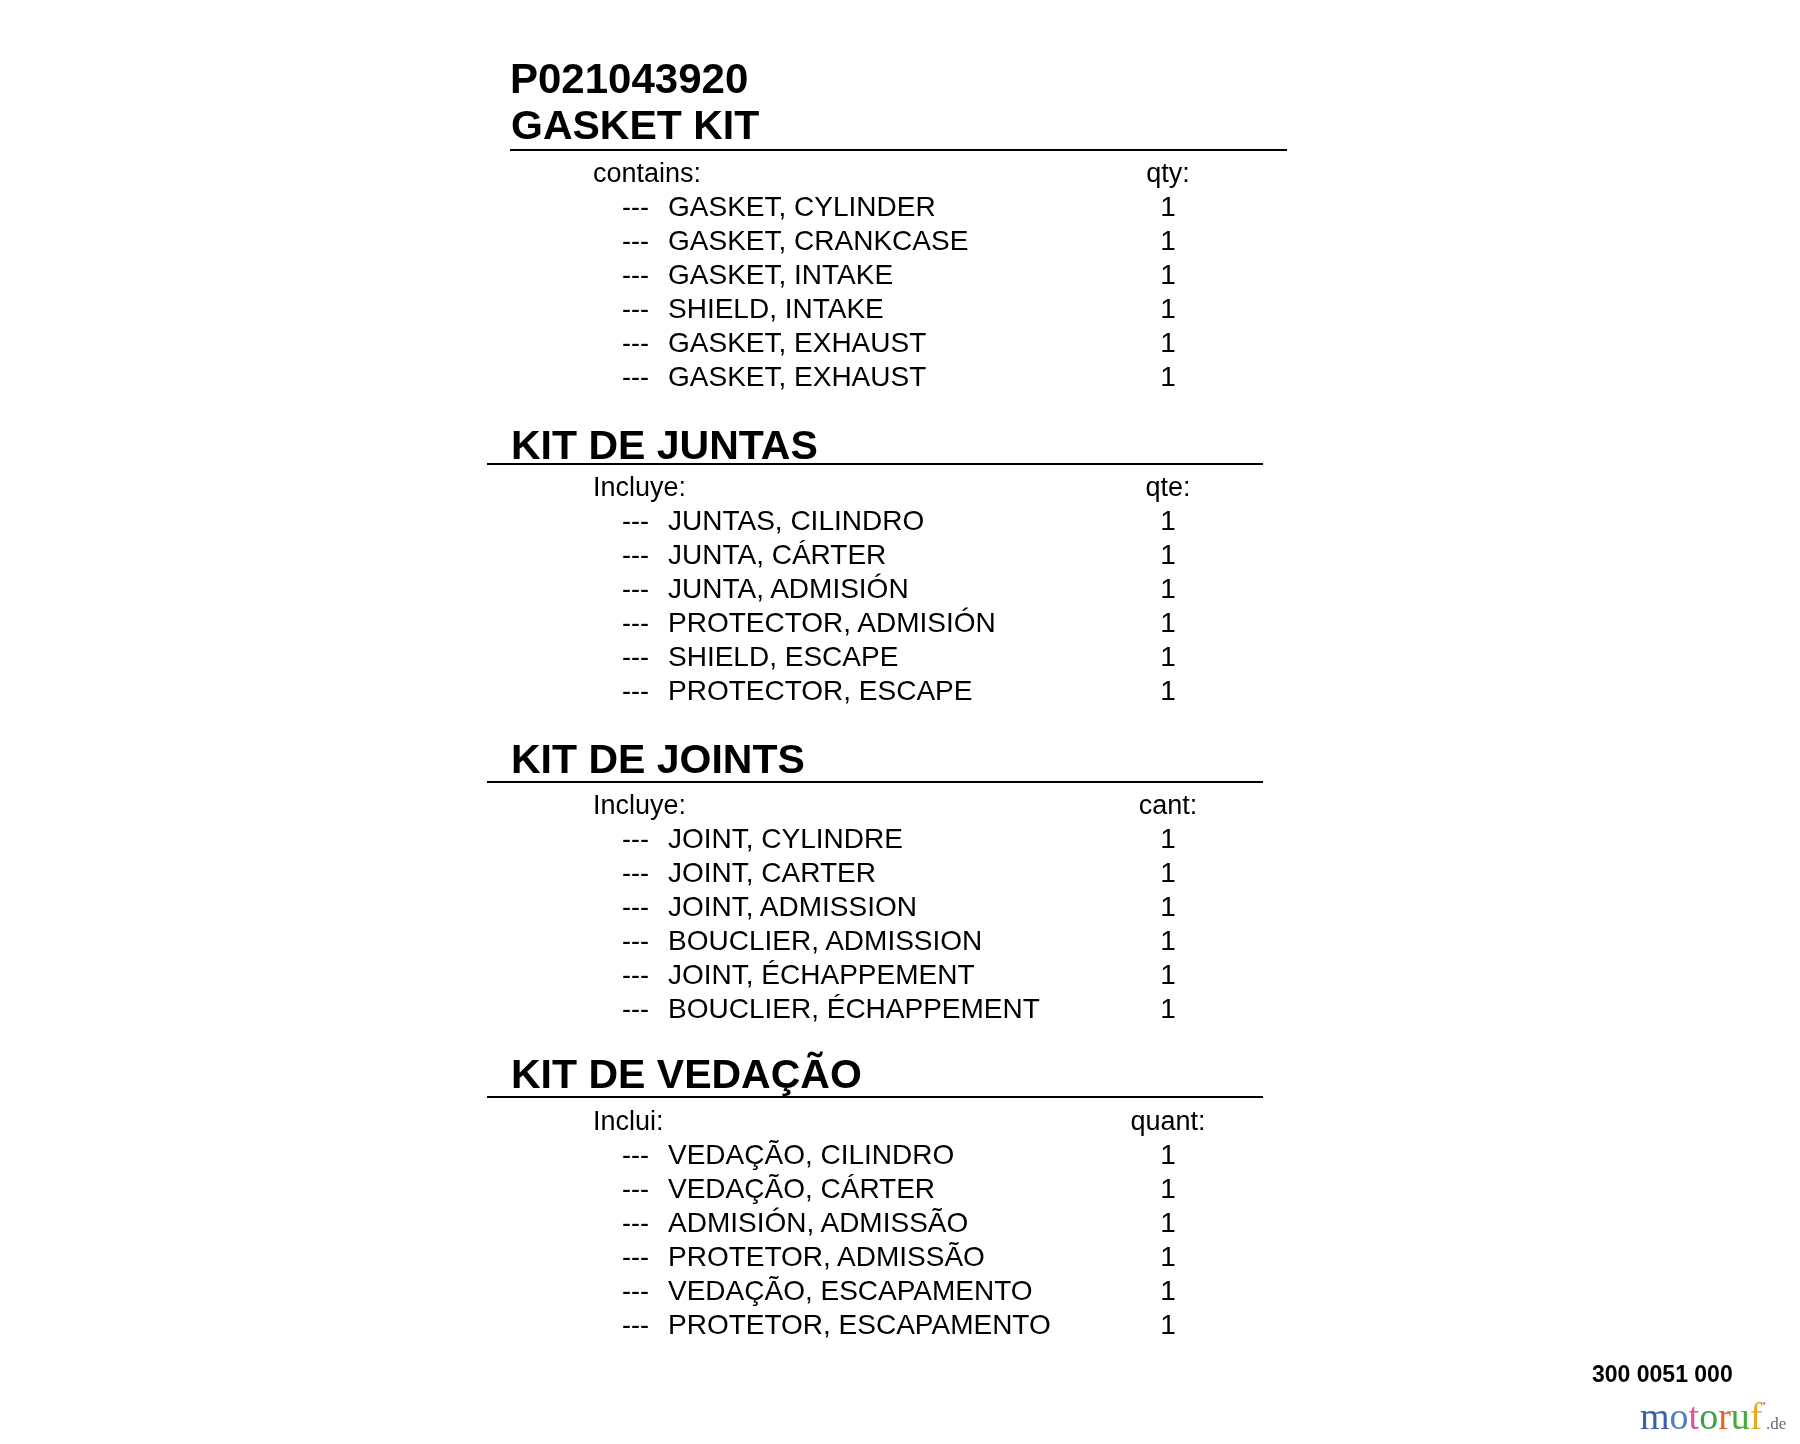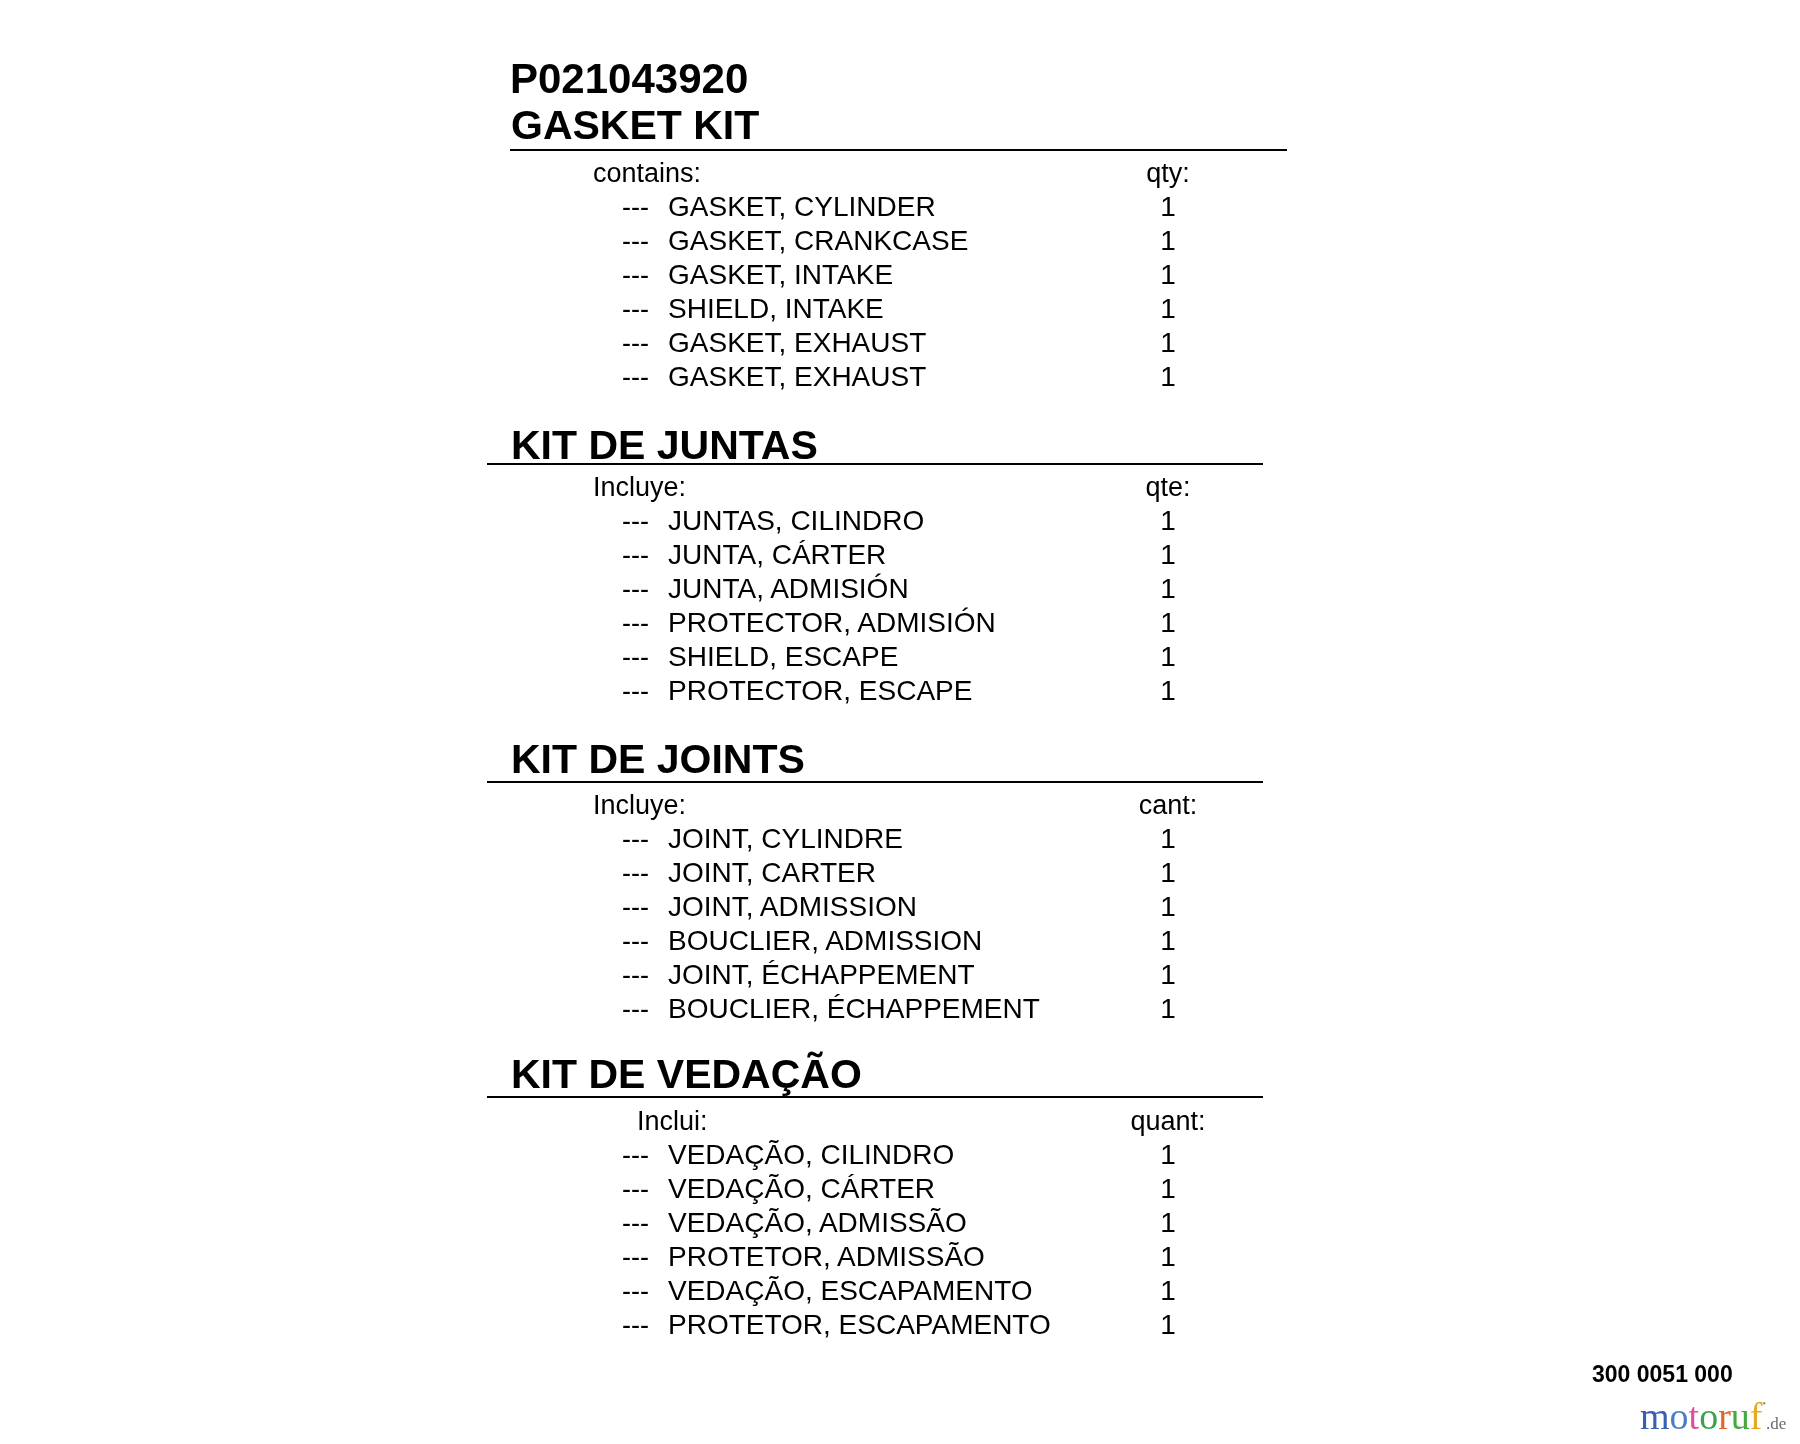--- a/index.html
+++ b/index.html
@@ -231,36 +231,36 @@
   <div class="item-row" style="top:362px;">
     <span class="item-dash">---</span>
     <span class="item-name">BOUCLIER, ÉCHAPPEMENT</span>
     <span class="item-qty">1</span>
   </div>
 </div>
 
 <div class="section" style="top:948px;">
   <div class="section-title" style="top:107px;">KIT DE VEDAÇÃO</div>
   <div class="section-rule" style="top:148px; left:487px; width:776px;"></div>
-  <div class="col-label" style="top:158px;margin-left:44px;">Inclui:</div>
+  <div class="col-label" style="top:158px;">Inclui:</div>
   <div class="qty-label" style="top:158px;">quant:</div>
 
   <div class="item-row" style="top:192px;">
     <span class="item-dash">---</span>
     <span class="item-name">VEDAÇÃO, CILINDRO</span>
     <span class="item-qty">1</span>
   </div>
   <div class="item-row" style="top:226px;">
     <span class="item-dash">---</span>
     <span class="item-name">VEDAÇÃO, CÁRTER</span>
     <span class="item-qty">1</span>
   </div>
   <div class="item-row" style="top:260px;">
     <span class="item-dash">---</span>
-    <span class="item-name">VEDAÇÃO, ADMISSÃO</span>
+    <span class="item-name">ADMISIÓN, ADMISSÃO</span>
     <span class="item-qty">1</span>
   </div>
   <div class="item-row" style="top:294px;">
     <span class="item-dash">---</span>
     <span class="item-name">PROTETOR, ADMISSÃO</span>
     <span class="item-qty">1</span>
   </div>
   <div class="item-row" style="top:328px;">
     <span class="item-dash">---</span>
     <span class="item-name">VEDAÇÃO, ESCAPAMENTO</span>

